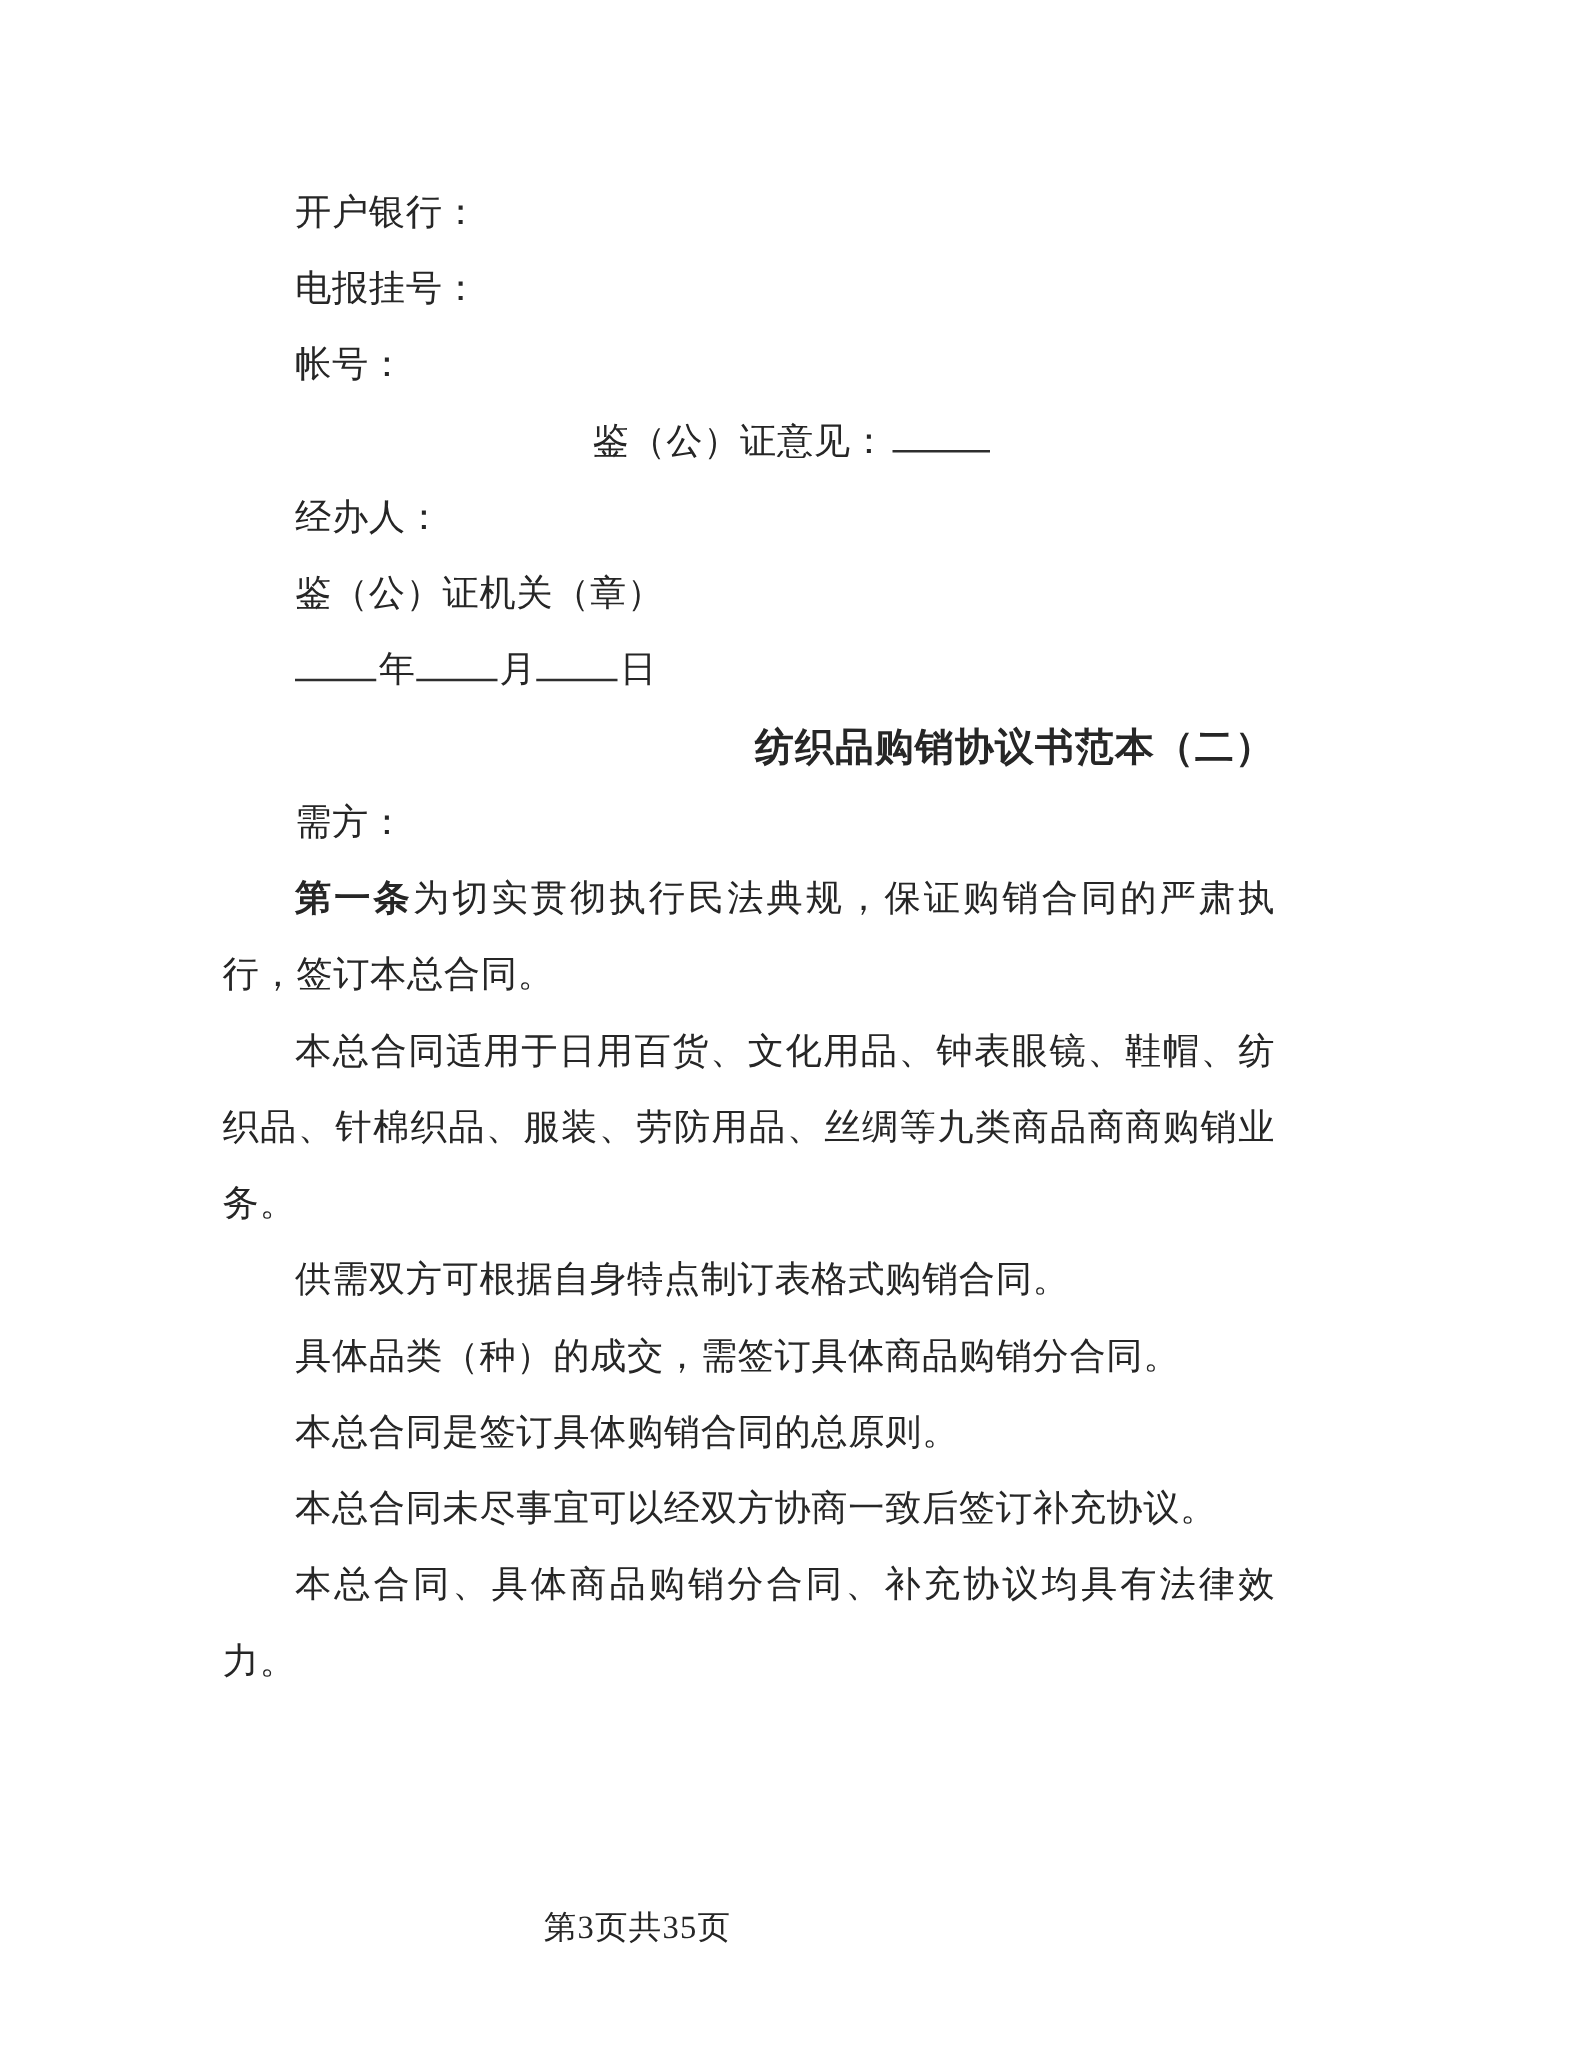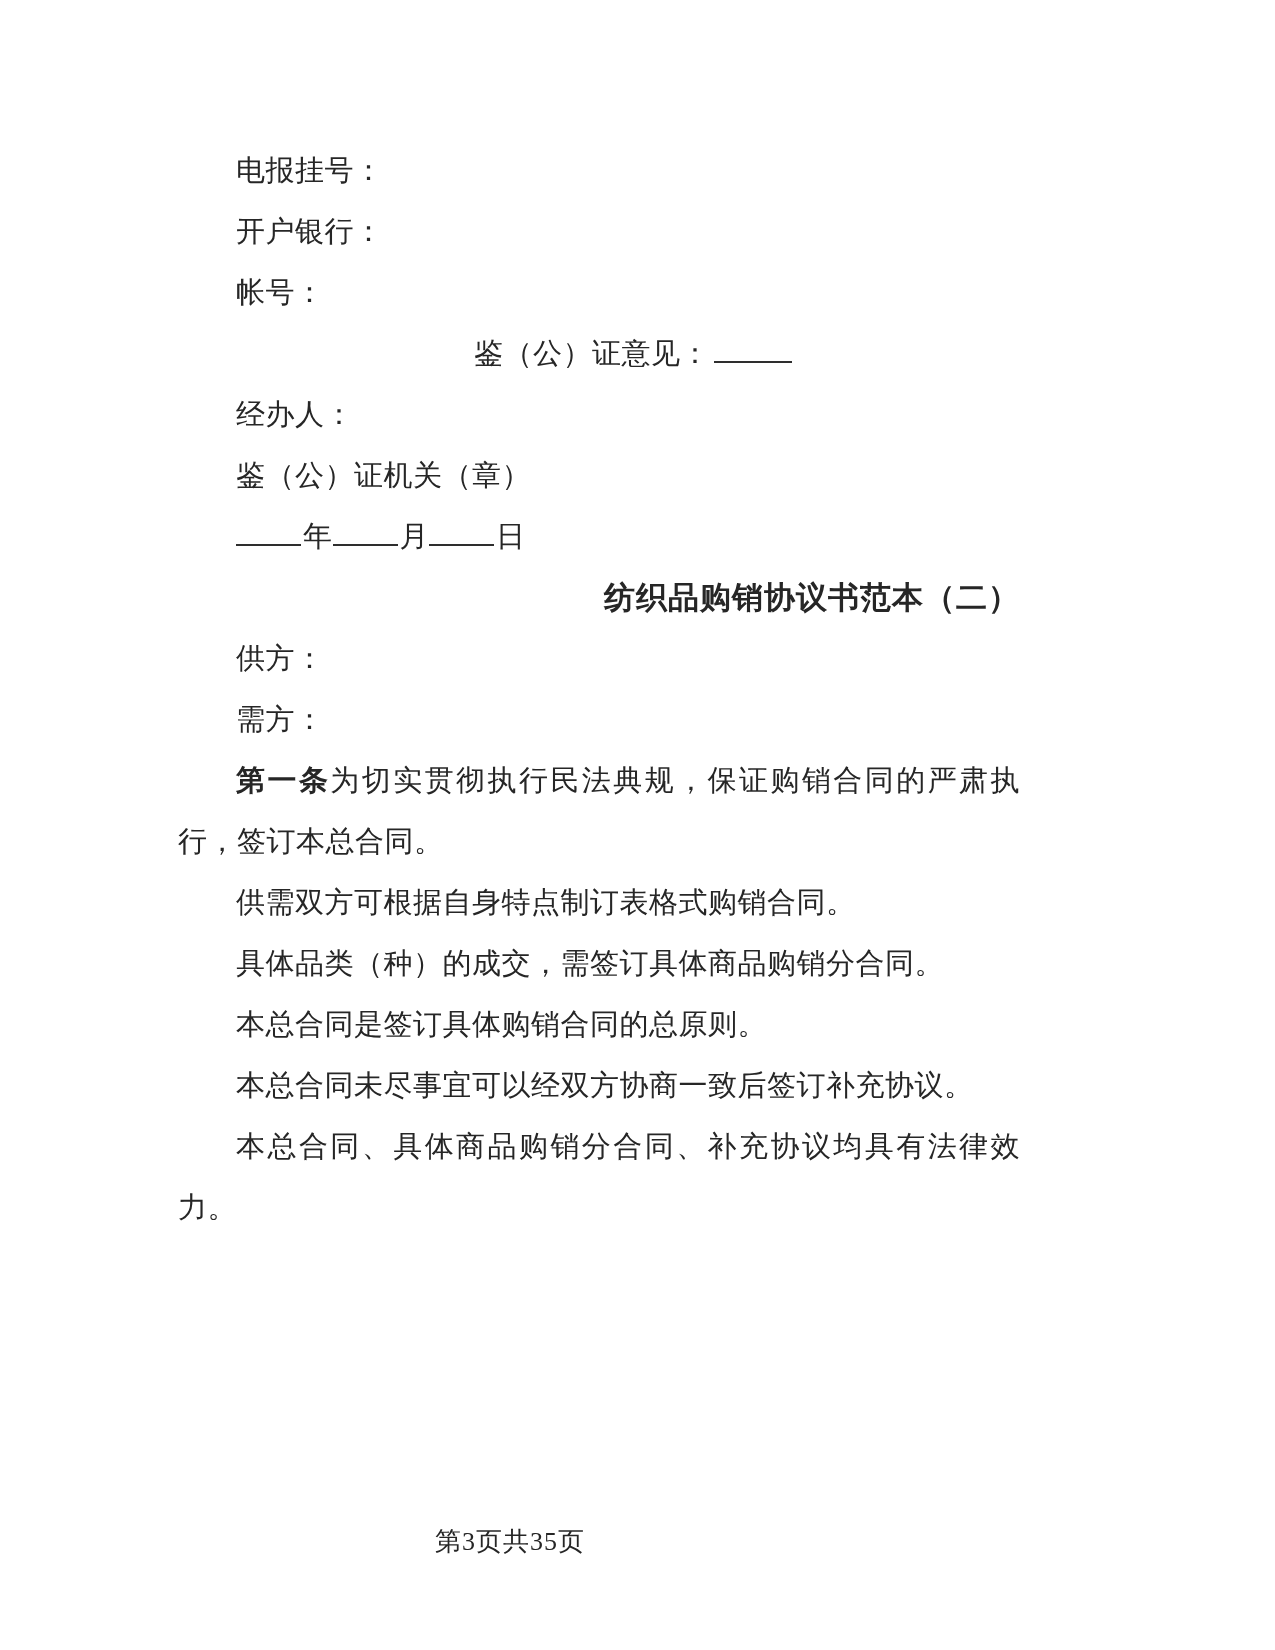--- a/index.html
+++ b/index.html
@@ -69,47 +69,47 @@
     font-size: 26px;
     letter-spacing: 1px;
   }
 </style>
 </head>
 <body>
 
 <div class="page">
   <div class="content">
 
+    <p class="para">开户银行：</p>
+
     <p class="para">电报挂号：</p>
-
-    <p class="para">开户银行：</p>
 
     <p class="para">帐号：</p>
 
     <p class="row-split">
       <span class="right-col"><span>鉴（公）证意见：</span><span class="blank blank-md"></span></span>
     </p>
 
     <p class="para">经办人：</p>
 
     <p class="para">鉴（公）证机关（章）</p>
 
     <p class="para">
       <span class="blank blank-sm"></span><span>年</span><span class="blank blank-sm"></span><span>月</span><span class="blank blank-sm"></span><span>日</span>
     </p>
 
     <p class="doc-title">纺织品购销协议书范本（二）</p>
 
 
-    <p class="para">供方：</p>
 
     <p class="para">需方：</p>
 
     <p class="para"><span class="bold">第一条</span><span>为切实贯彻执行民法典规，保证购销合同的严肃执行，签订本总合同。</span></p>
 
+    <p class="para">本总合同适用于日用百货、文化用品、钟表眼镜、鞋帽、纺织品、针棉织品、服装、劳防用品、丝绸等九类商品商商购销业务。</p>
 
     <p class="para">供需双方可根据自身特点制订表格式购销合同。</p>
 
     <p class="para">具体品类（种）的成交，需签订具体商品购销分合同。</p>
 
     <p class="para">本总合同是签订具体购销合同的总原则。</p>
 
     <p class="para">本总合同未尽事宜可以经双方协商一致后签订补充协议。</p>
 
     <p class="para">本总合同、具体商品购销分合同、补充协议均具有法律效力。</p>

